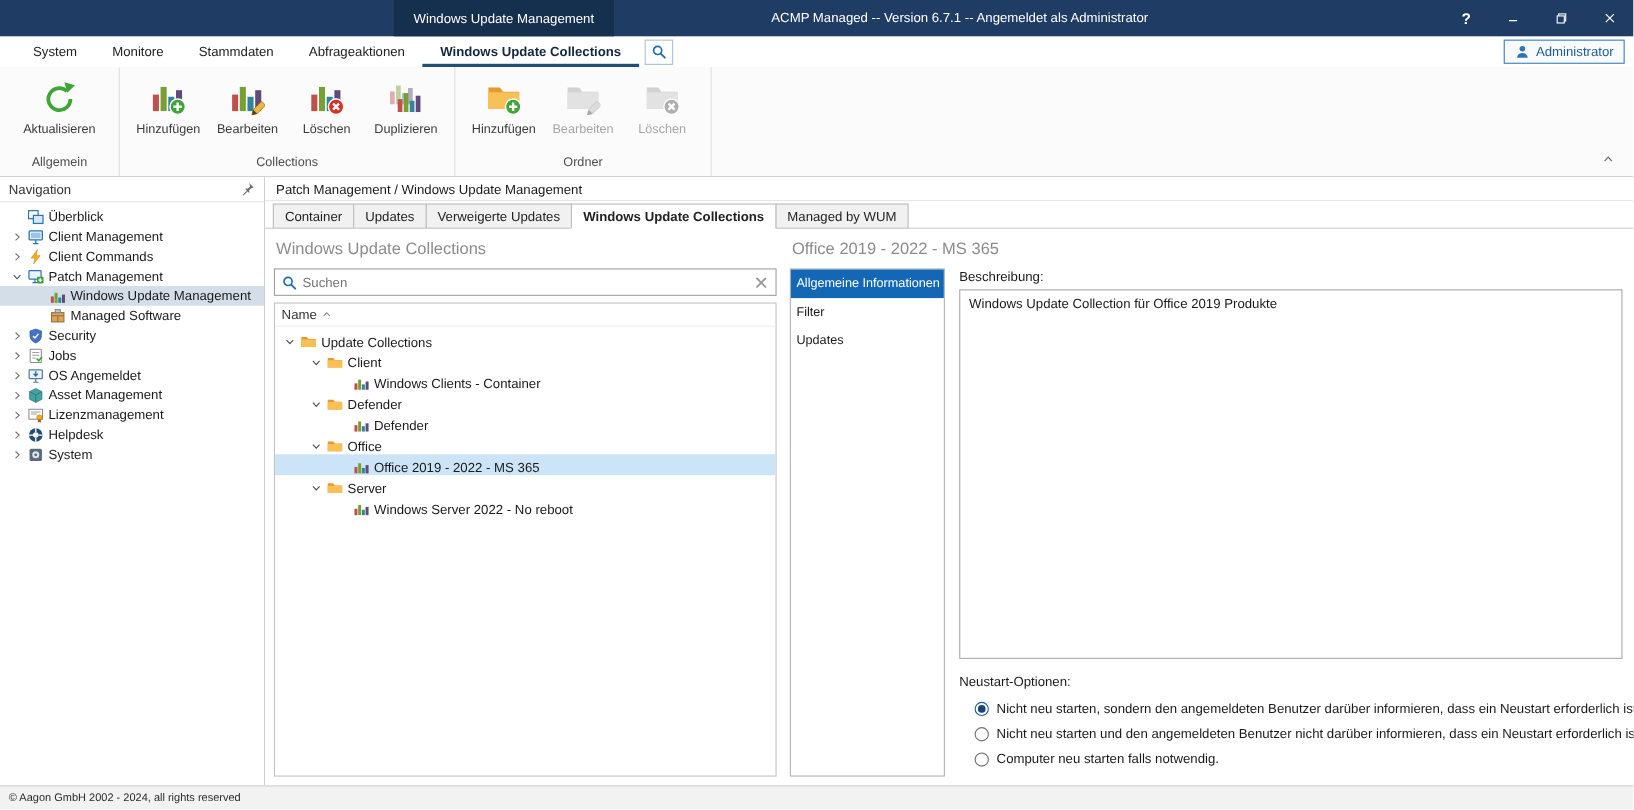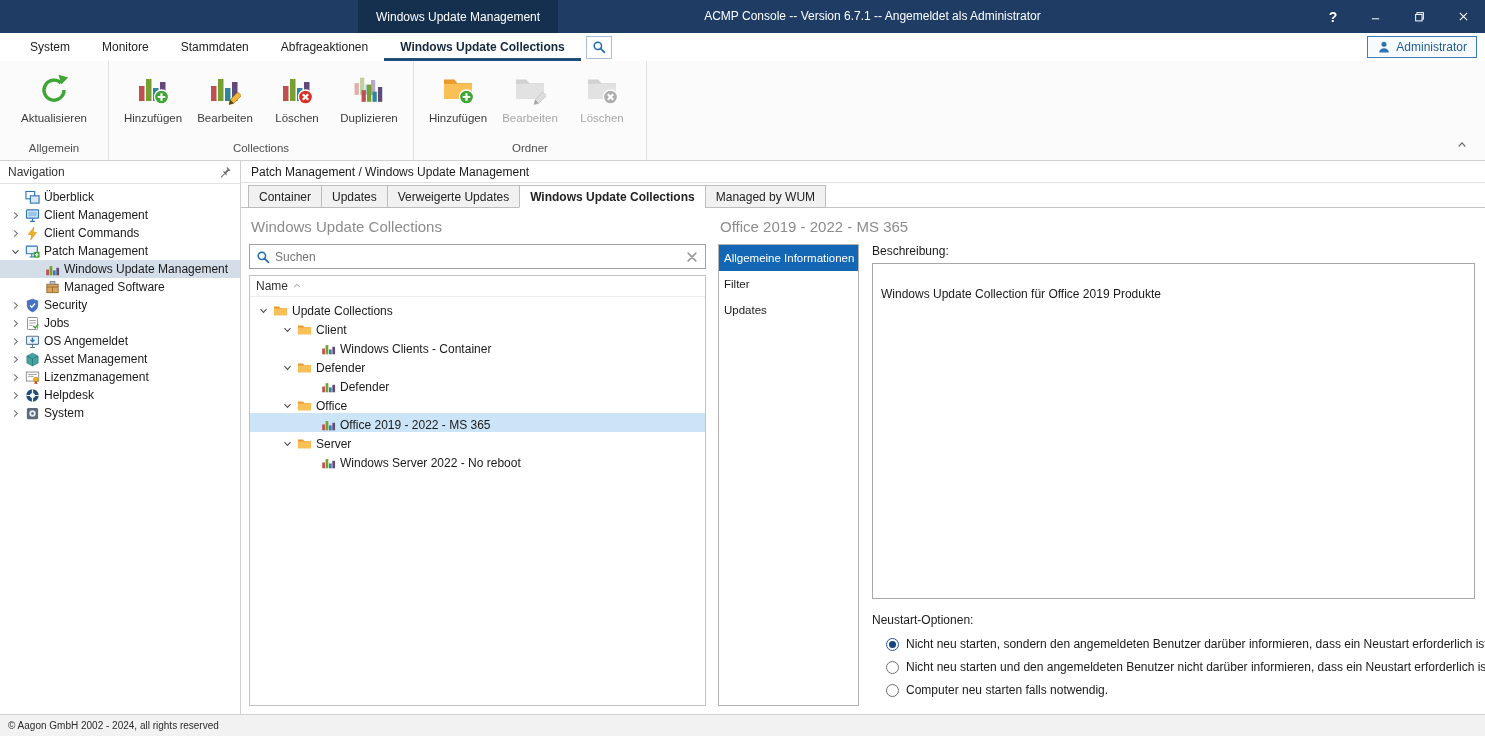--- a/index.html
+++ b/index.html
@@ -72,36 +72,36 @@
   .tree-row.selected{background:#cce4f7;}
 
   
   .details-panel{flex:1;display:flex;flex-direction:column;min-width:0;min-height:0;}
   .details-body{flex:1;display:flex;min-height:0;}
   .sections{width:141px;flex:none;border:1px solid #b2b2b2;background:#fff;}
   .section-item{height:26px;display:flex;align-items:center;padding:0 5px;font-size:11.5px;color:#1a1a1a;white-space:nowrap;overflow:hidden;}
   .section-item.selected{background:#1467b5;color:#fff;text-align:right;}
   .details-content{flex:1;margin-left:13px;display:flex;flex-direction:column;min-width:0;}
   .field-label{margin-bottom:5px;color:#1a1a1a;}
-  .descbox{height:336px;flex:none;border:1px solid #a8a8a8;background:#fff;padding:22px 8px;line-height:1.35;color:#1a1a1a;}
+  .descbox{height:336px;flex:none;border:1px solid #a8a8a8;background:#fff;padding:4px 8px;line-height:1.35;color:#1a1a1a;}
   .restart-label{margin:14px 0 10px;}
   .radio-row{display:flex;align-items:center;gap:7px;margin:0 0 9px 14px;white-space:nowrap;}
   .radio{width:13px;height:13px;flex:none;border:1px solid #707070;border-radius:50%;background:#fff;position:relative;}
   .radio.selected{border-color:#2458a5;}
   .radio.selected::after{content:'';position:absolute;inset:2px;border-radius:50%;background:#17447e;}
 
   
   .statusbar{height:22px;flex:none;background:#f2f2f2;border-top:1px solid #d0d0d0;display:flex;align-items:center;padding-left:8px;font-size:10px;color:#2b2b2b;}
 </style>
 </head>
 <body>
 
 <div class="titlebar">
   <div class="tb-tab">Windows Update Management</div>
-  <div class="tb-title">ACMP Console -- Version 6.7.1 -- Angemeldet als Administrator</div>
+  <div class="tb-title">ACMP Managed -- Version 6.7.1 -- Angemeldet als Administrator</div>
   <div class="tb-controls">
     <div class="tb-btn help">?</div>
     <div class="tb-btn">
         <span class="tb-ic">
           <svg viewBox="0 0 12 12">
             <path d="M2 8.5h8" stroke="#fff" stroke-width="1.1"></path>
           </svg>
         </span>
       </div>
     <div class="tb-btn">

